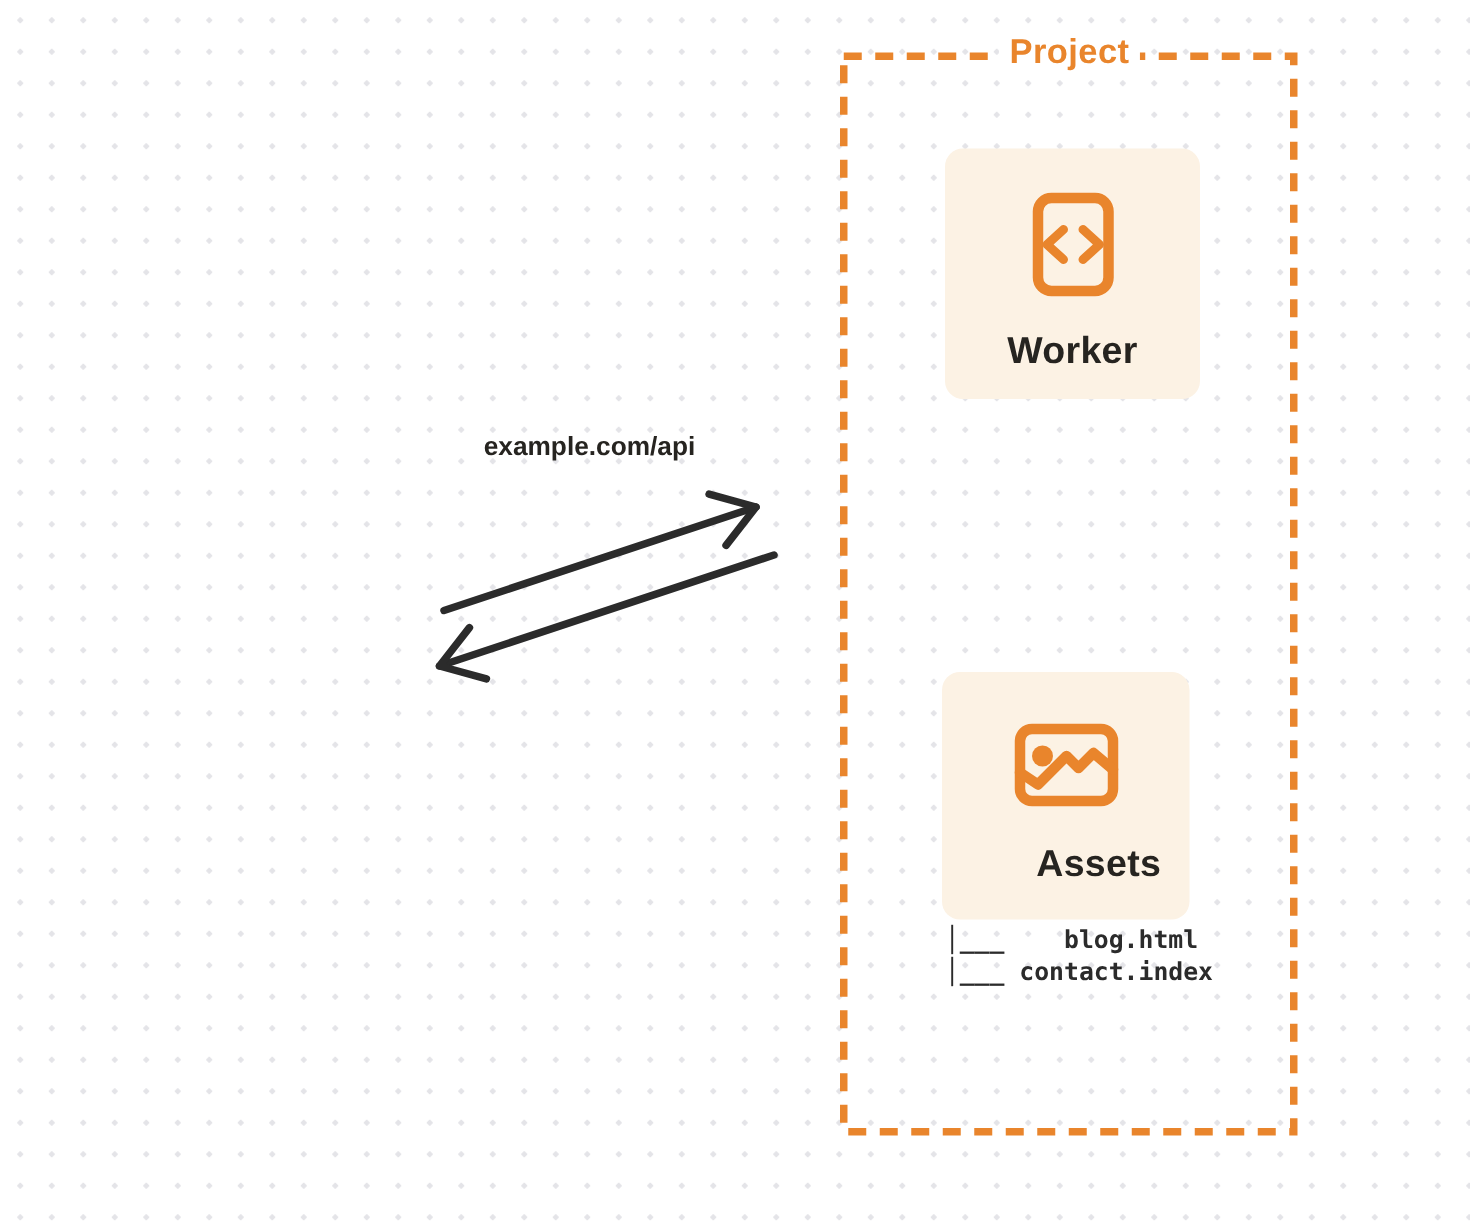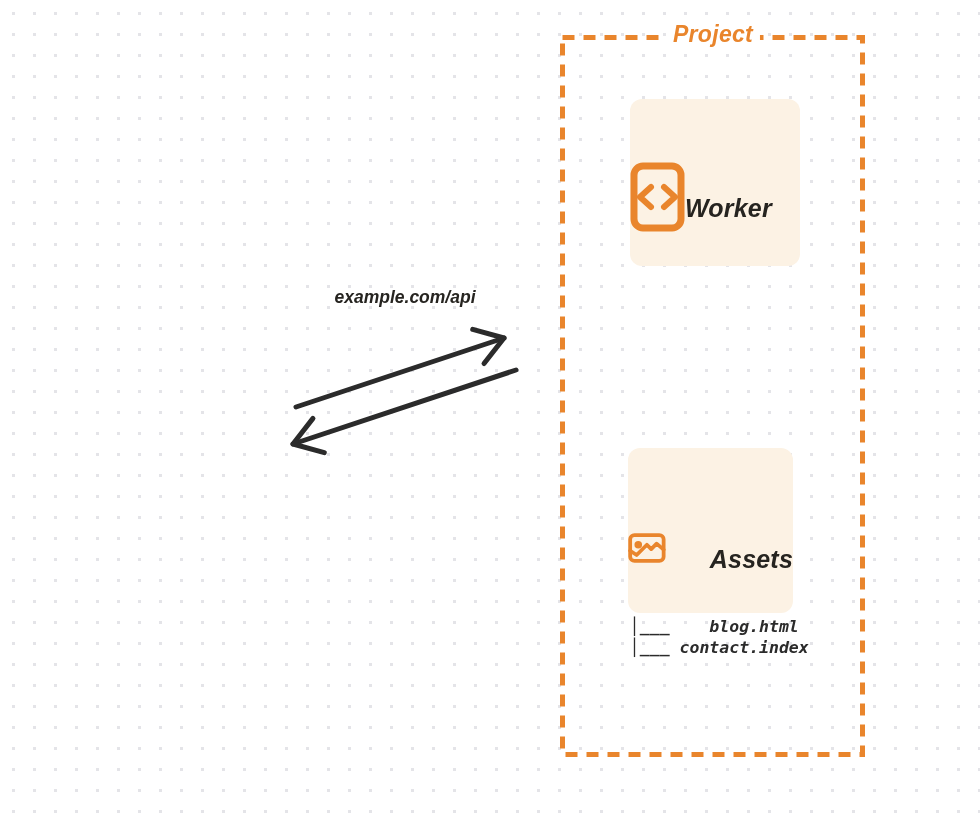--- a/index.html
+++ b/index.html
@@ -3,32 +3,31 @@
 <meta charset="utf-8">
 <style>
   html,body { margin:0; padding:0; background:#ffffff; }
   .canvas {
     position:relative; width:980px; height:818px; overflow:hidden;
     font-family:"Liberation Sans", sans-serif;
     background-color:#ffffff;
     background-image: radial-gradient(circle, #e4e4e8 1.7px, rgba(0,0,0,0) 1.9px);
     background-size: 21px 21px;
     background-position: 3px 3px;
-    font-style: italic;
   }
   svg.overlay { position:absolute; left:0; top:0; width:980px; height:818px; }
 
   .project-label {
     position:absolute; left:713px; top:19px; transform:translateX(-50%);
     font-size:23px; font-weight:700; color:#e9852c; letter-spacing:0.3px;
     background:#ffffff; padding:0 7px; line-height:31px; white-space:nowrap;
   }
 
   .node {
-    position:absolute; display:flex; flex-direction:row;
+    position:absolute; display:flex; flex-direction:column;
     align-items:center; box-sizing:border-box;
   }
   .node .label {
     font-size:25px; font-weight:700; color:#262420; letter-spacing:0.2px;
   }
   .node-client {
     left:82px; top:313px; width:166px; height:164px;
     background:#f5f5f6; border-radius:10px; justify-content:center;
   }
   .node-worker {
@@ -37,21 +36,21 @@
   }
   .node-worker .label { margin-top:22px; }
   .node-assets {
     left:628px; top:448px; width:165px; height:165px;
     background:#fcf2e4; border-radius:12px; padding-top:34px;
   }
   .node-assets .label { margin-top:24px;margin-left:44px; }
 
   .req-label {
     position:absolute; left:393px; top:287px; transform:translateX(-50%);
-    font-size:17.5px; font-weight:700; color:#262420; white-space:nowrap;margin-left:12px;
+    font-size:17.5px; font-weight:700; color:#262420; white-space:nowrap;
   }
 
   .file-tree {
     position:absolute; left:610px; top:616px;
     font-family:"DejaVu Sans Mono", monospace;
     font-weight:bold; font-size:16.5px; line-height:21px;
     color:#2b2b2b;
   }
   .file-tree .tree-line { white-space:pre; }
 </style>

